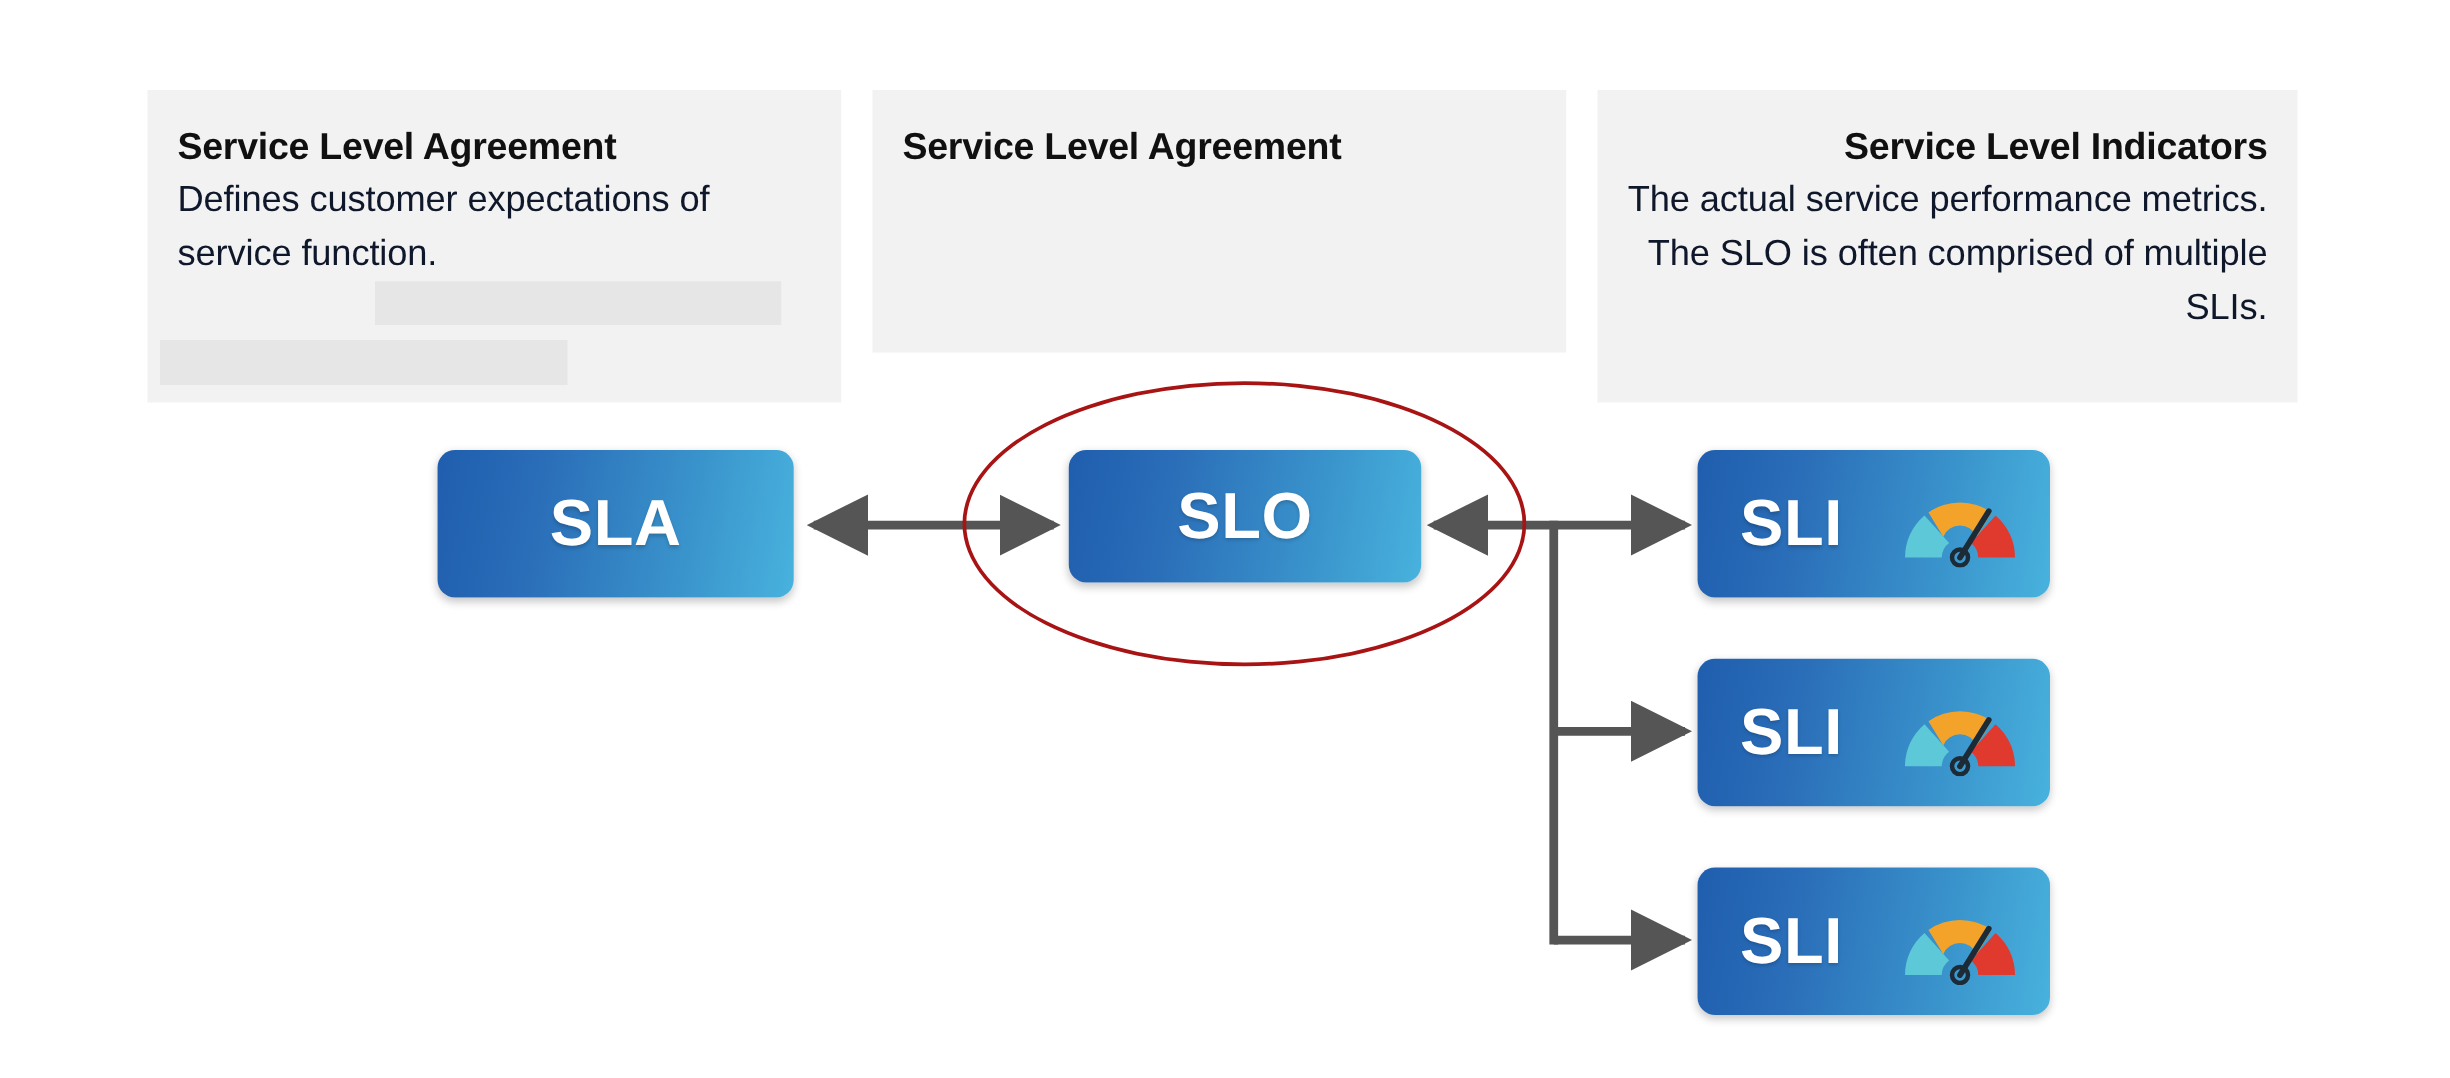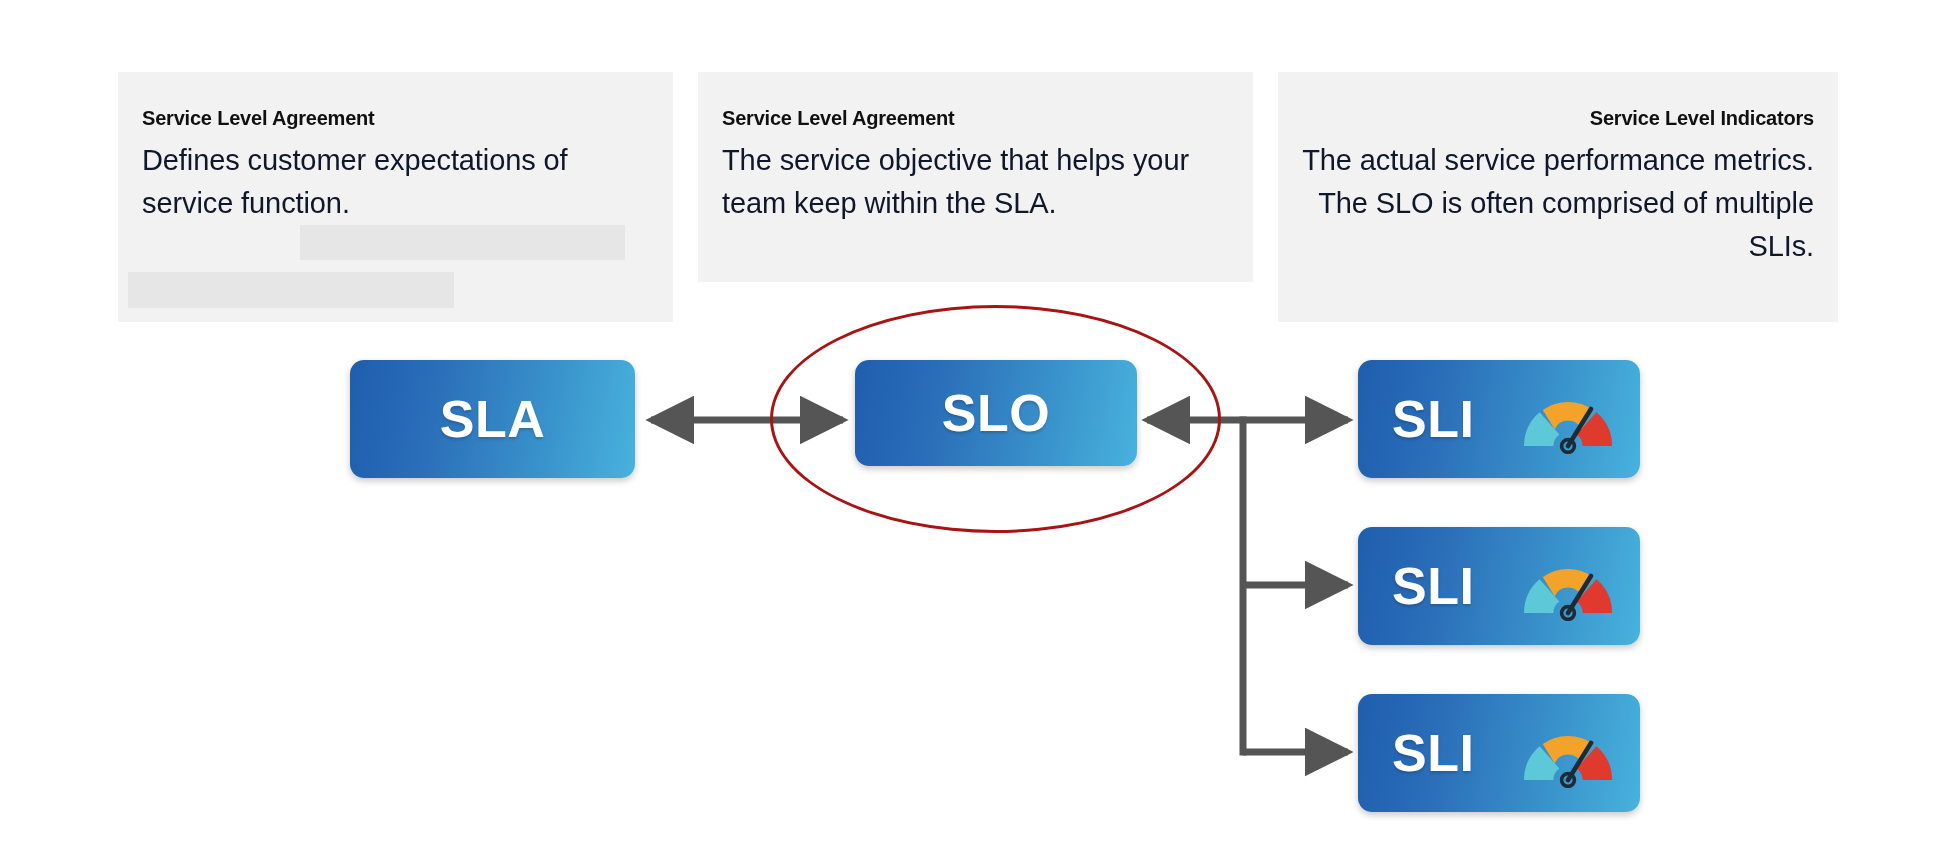--- a/index.html
+++ b/index.html
@@ -23,21 +23,21 @@
   
   .card {
     position: absolute;
     background: #f2f2f2;
     box-sizing: border-box;
     padding: 26px 24px 18px 24px;
   }
   .card-title {
     font-family: "Liberation Sans", sans-serif;
     font-weight: bold;
-    font-size: 20px;
+    font-size: 30px;
     line-height: 40px;
     color: #101010;
     letter-spacing: -0.2px;
     margin: 0 0 1px 0;
   }
   .card-body {
     font-family: "Liberation Sans", sans-serif;
     font-weight: normal;
     font-size: 29px;
     line-height: 43px;
@@ -98,21 +98,20 @@
 
   <div class="card" style="left:118px; top:72px; width:555px; height:250px;">
     <p class="card-title">Service Level Agreement</p>
     <p class="card-body">Defines customer expectations of service function.</p>
     <div class="redaction" style="left:182px; top:153px; width:325px; height:35px;"></div>
     <div class="redaction" style="left:10px; top:200px; width:326px; height:36px;"></div>
   </div>
 
   <div class="card" style="left:698px; top:72px; width:555px; height:210px;">
     <p class="card-title">Service Level Agreement</p>
-    <p class="card-body">The service objective that helps your team keep within the SLA.</p>
   </div>
 
   <div class="card" style="left:1278px; top:72px; width:560px; height:250px;text-align:right;">
     <p class="card-title">Service Level Indicators</p>
     <p class="card-body">The actual service performance metrics. The SLO is often comprised of multiple SLIs.</p>
   </div>
 
   <svg class="conn" style="left:0; top:0; width:1960px; height:862px;" viewBox="0 0 1960 862">
     <defs>
       <marker id="ar" markerWidth="7" markerHeight="7" refX="6.2" refY="3.5" orient="auto" markerUnits="strokeWidth">

